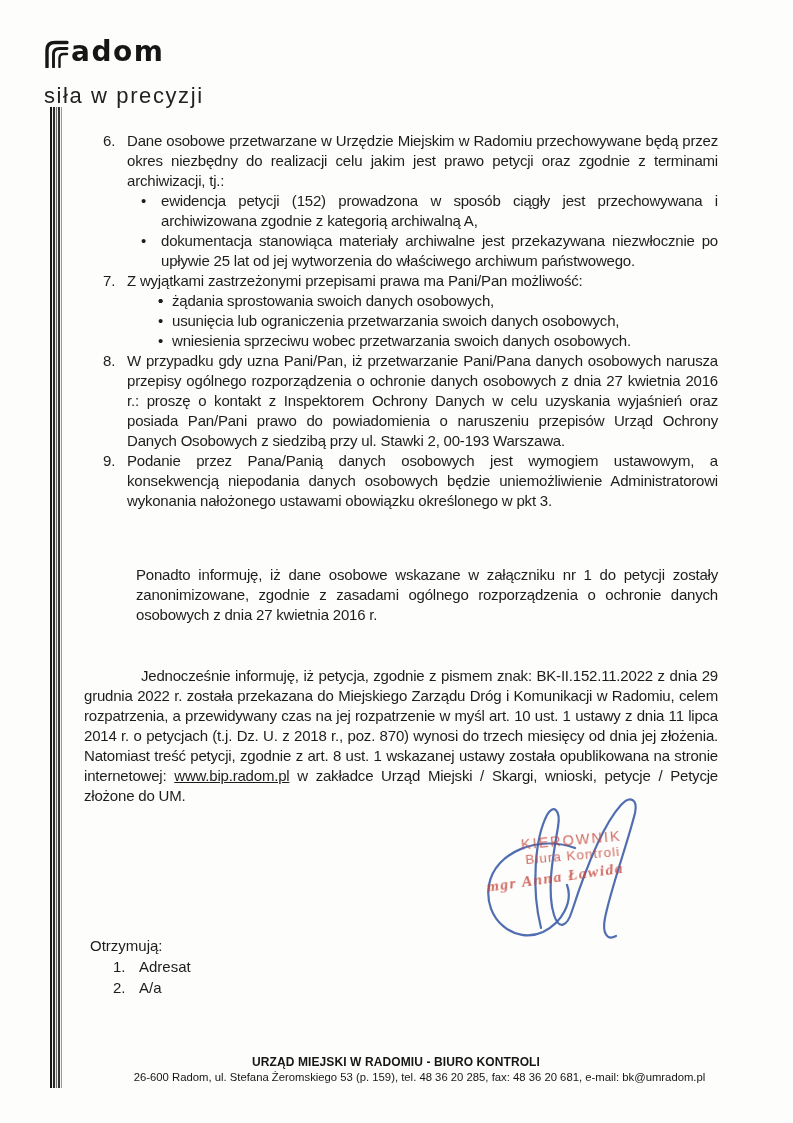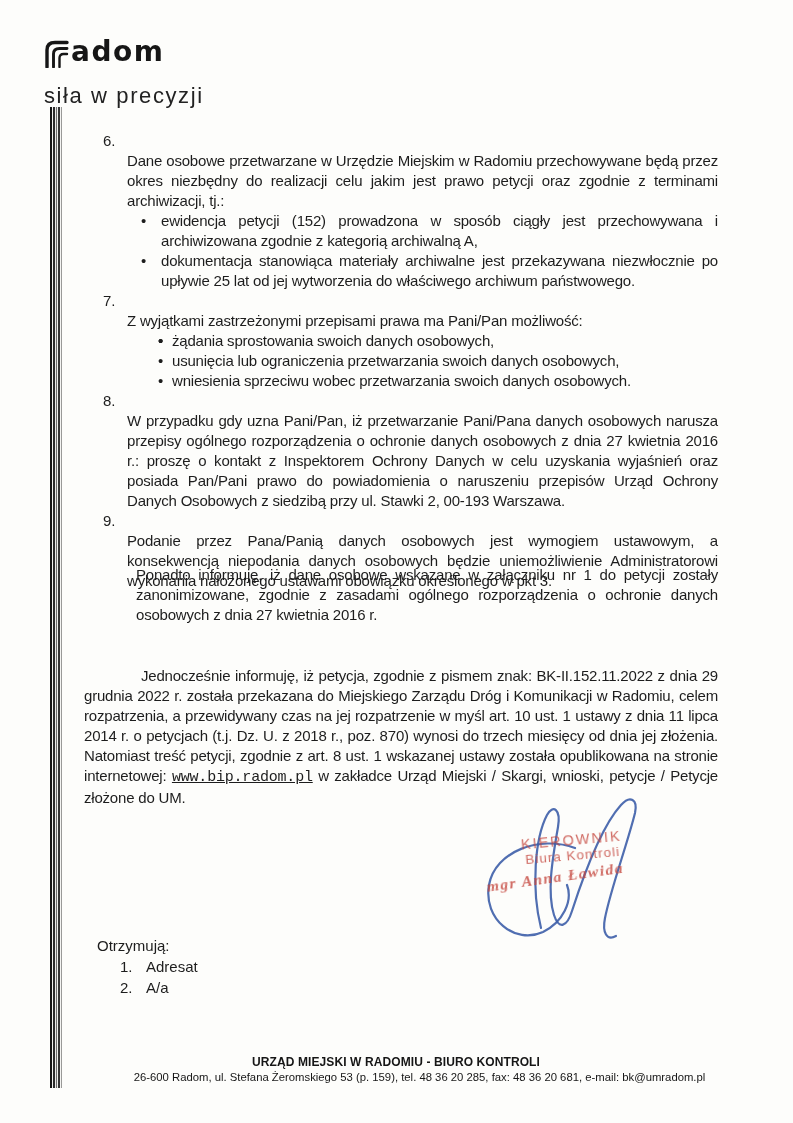--- a/index.html
+++ b/index.html
@@ -29,49 +29,49 @@
     background:linear-gradient(to right,
       #141414 0 2px,#f1f1ef 2px 3px,#2b2b2b 3px 5px,#e9e9e7 5px 6px,
       #6f6f6f 6px 7px,#ededeb 7px 8px,#343434 8px 10px,#f4f4f2 10px 11px,
       #9a9a98 11px 12px,#fdfdfb 12px 14px);
   }
   
   .doc-text{font-size:15px;line-height:20px;letter-spacing:-0.2px;}
   #list{position:absolute;left:103px;top:131px;width:615px;}
   .li{display:flex;}
   .li .num{width:24px;flex:0 0 24px;}
-  .li .body{flex:1;margin-top:20px;}
+  .li .body{flex:1;}
   .jt{margin:0;text-align:justify;}
   ul.bullets{list-style:none;margin:0;padding:0;}
   ul.bullets li{position:relative;text-align:justify;margin:0;}
   ul.b6 li{padding-left:34px;}
   ul.b6 li .dot{position:absolute;left:14px;top:0;}
   ul.b7 li{padding-left:45px;}
   ul.b7 li .dot{position:absolute;left:31px;top:0;}
   #para-ponadto{position:absolute;left:136px;top:565px;width:582px;text-align:justify;margin:0;}
   #para-closing{position:absolute;left:84px;top:666px;width:634px;text-align:justify;margin:0;text-indent:57px;}
-  .url{text-decoration:underline;color:#1d1d1d;cursor:pointer;font-family:Liberation Mono, monospace;}
+  .url{text-decoration:underline;color:#1d1d1d;cursor:pointer;}
   
   #stamp{
     position:absolute;left:497px;top:832px;width:150px;text-align:center;
     transform:rotate(-5deg);
     font-size:14.5px;letter-spacing:2px;line-height:16px;
     opacity:.8;filter:blur(.3px);
   }
   #stamp .stamp-l2{font-size:13.5px;letter-spacing:1px;}
   #stamp-name{
     position:absolute;left:486px;top:866px;width:170px;
     transform:rotate(-8deg);
     font-style:italic;font-weight:bold;font-size:15.5px;letter-spacing:1.5px;
     opacity:.8;filter:blur(.3px);
     font-family:"Liberation Serif", serif;
   }
   #signature-svg{position:absolute;left:455px;top:793px;}
   
-  #received{position:absolute;left:97px;top:935px;font-size:15px;line-height:21px;}
+  #received{position:absolute;left:90px;top:935px;font-size:15px;line-height:21px;}
   .recv-item{margin-left:23px;display:flex;}
   .recv-item .rnum{width:26px;flex:0 0 26px;}
   
   #footer{position:absolute;left:56px;top:1055px;width:680px;text-align:center;color:#161616;}
   #footer .f1{font-weight:bold;font-size:12px;line-height:15px;letter-spacing:.1px;}
   #footer .f2{font-size:11.3px;line-height:14px;padding-left:47px;}
 </style>
 </head>
 <body>
 

